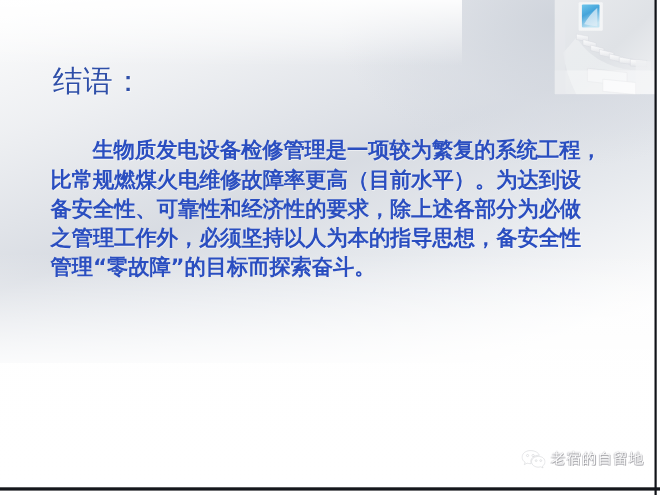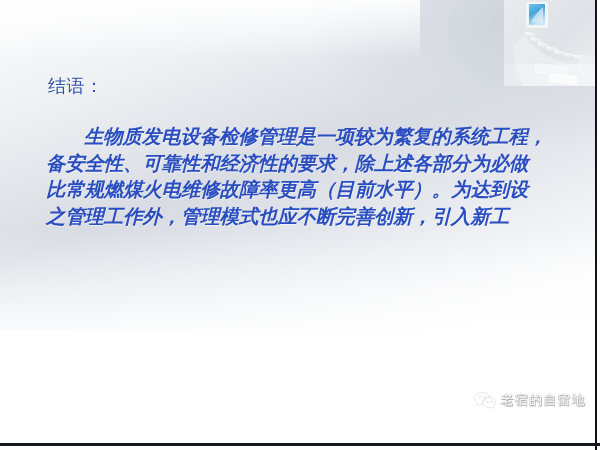--- a/index.html
+++ b/index.html
@@ -128,48 +128,46 @@
     z-index: 5;
   }
   .stair-art svg { display: block; }
 
   
   .slide-title {
     position: absolute;
     left: 48px;
     top: 58px;
     font-family: Liberation Serif, serif;
-    font-size: 18px;
+    font-size: 27px;
     line-height: 32px;
     letter-spacing: 0.5px;
     color: #2f4fa8;
     text-shadow: 0.6px 0.6px 0 rgba(255,255,255,0.65);
     z-index: 10;
     white-space: nowrap;
-    margin-top: 12px;
   }
 
   
   .body-block {
     position: absolute;
     left: 46px;
     top: 124px;
     width: 512px;
     z-index: 10;
   }
   .body-line {
     font-family: "DejaVu Sans", "Liberation Sans", sans-serif;
     font-size: 19.4px;
     line-height: 26.6px;
     color: #2a4ec0;
     font-weight: 700;
     letter-spacing: -0.1px;
     white-space: nowrap;
     text-shadow: 0.5px 0.5px 0 rgba(255,255,255,0.5);
-    font-style: italic;
   }
   .body-line.indent {
     text-indent: 38px;
   }
 
   
   .page-footer {
     position: absolute;
     left: 0;
     top: 443px;
@@ -184,21 +182,21 @@
     font-weight: 700;
     color: #1b1b1b;
     letter-spacing: 0.2px;
   }
   .page-footer .page-number { margin-left: 8px; }
 
   
   .watermark {
     position: absolute;
     right: 14px;
-    top: 391px;
+    top: 408px;
     display: flex;
     align-items: center;
     gap: 5px;
     z-index: 20;
     opacity: 0.92;
   }
   .wechat-icon { display: block; }
   .watermark-text {
     font-family: "DejaVu Sans", "Liberation Sans", sans-serif;
     font-size: 13px;
@@ -265,23 +263,24 @@
       <rect x="0" y="0" width="92" height="86" fill="url(#wallG)" opacity="0.12"></rect>
       <rect x="0" y="64" width="92" height="22" fill="#ffffff" opacity="0.35"></rect>
       <rect x="0" y="0" width="10" height="86" fill="#e7e9ec" opacity="0.6"></rect>
     </svg>
   </div>
 
   <div class="slide-title">结语：</div>
 
   <div class="body-block">
     <div class="body-line indent">生物质发电设备检修管理是一项较为繁复的系统工程，</div>
+    <div class="body-line">比常规燃煤火电维修故障率更高（目前水平）。为达到设</div>
     <div class="body-line">备安全性、可靠性和经济性的要求，除上述各部分为必做</div>
-    <div class="body-line">比常规燃煤火电维修故障率更高（目前水平）。为达到设</div>
-    <div class="body-line">之管理工作外，管理模式也应不断完善创新，引入新工</div>
+    <div class="body-line">之管理工作外，必须坚持以人为本的指导思想，备安全性</div>
+    <div class="body-line">管理“零故障”的目标而探索奋斗。</div>
   </div>
 
   <div class="page-footer">
     <span class="page-label">Page</span>
     <span class="page-number">64</span>
   </div>
 
   <div class="watermark">
     <span class="wechat-icon-wrap">
       <svg class="wechat-icon" width="22" height="17" viewBox="0 0 22 17" xmlns="http://www.w3.org/2000/svg">

